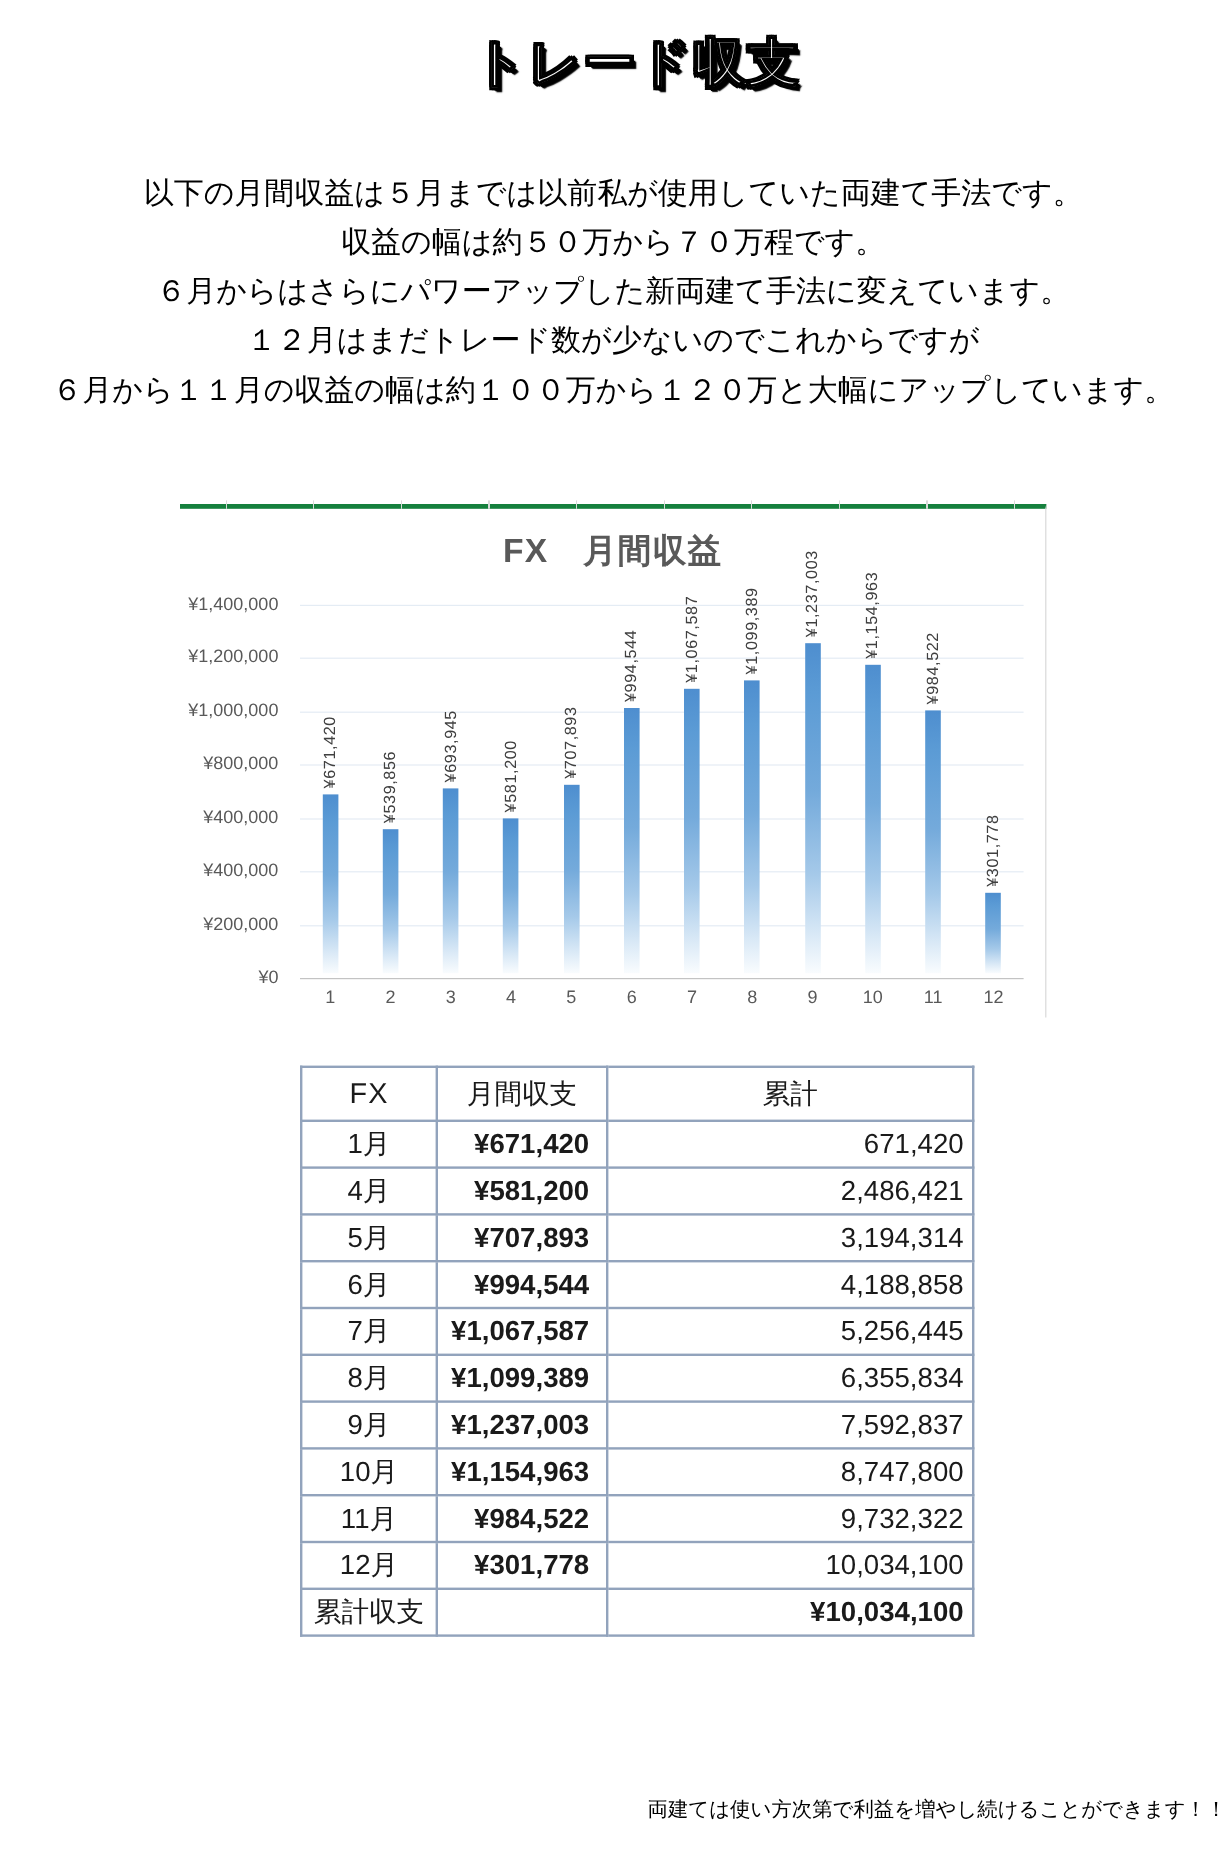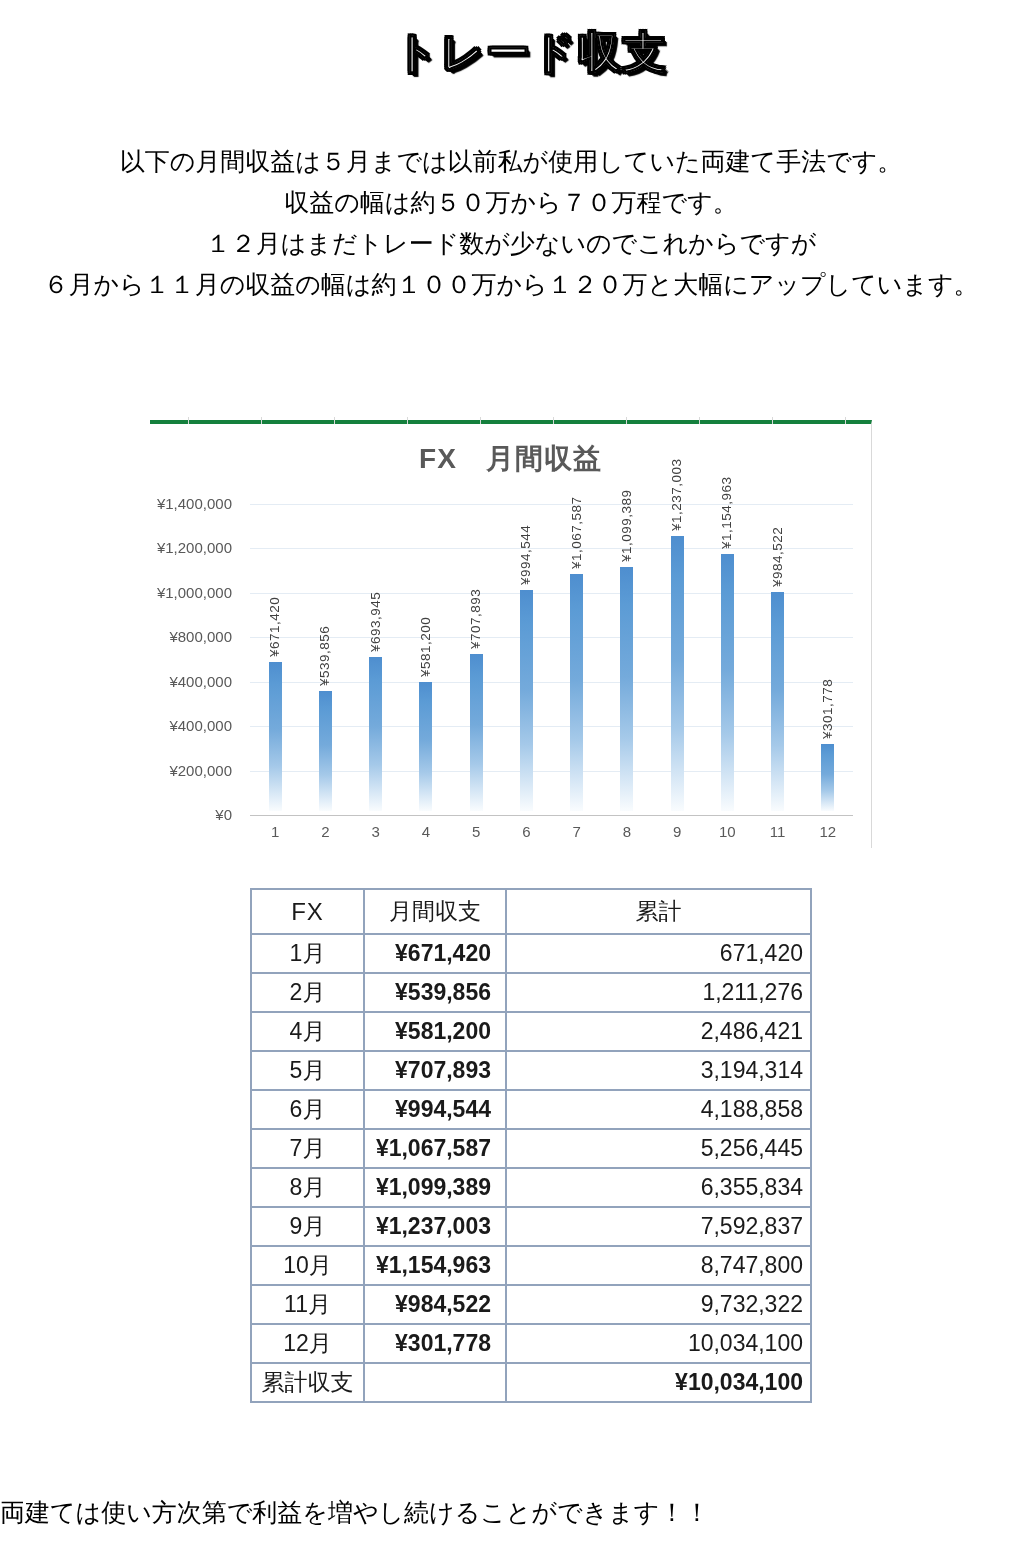--- a/index.html
+++ b/index.html
@@ -64,33 +64,34 @@
   .col1 { width:113px; } .col2 { width:142px; } .col3 { width:305px; }
   td.cell-month { text-align:center; }
   td.cell-monthly { text-align:right; padding-right:14px; font-weight:bold; }
   td.cell-cum { text-align:right; padding-right:7px; }
   tr.total-row td.cell-month { text-align:center; }
   tr.total-row td.cell-cum { font-weight:bold; }
 
   
   .footer-note {
     position:absolute; top:1496px; left:0; width:100%;
-    text-align:left; font-size:25px; color:#000;
+    text-align:right; font-size:17px; color:#000;
   }
 </style>
 </head>
 <body>
 
 <div class="page">
 
   <h1 class="main-title">トレード収支</h1>
 
   <div class="intro">
     <p>以下の月間収益は５月までは以前私が使用していた両建て手法です。</p>
     <p>収益の幅は約５０万から７０万程です。</p>
+    <p>６月からはさらにパワーアップした新両建て手法に変えています。</p>
     <p>１２月はまだトレード数が少ないのでこれからですが</p>
     <p>６月から１１月の収益の幅は約１００万から１２０万と大幅にアップしています。</p>
   </div>
 
   <div class="chart">
     <div class="chart-ticks"></div>
     <div class="chart-title">FX　月間収益</div>
     <div class="plot">
         <div class="gridline" style="top: 80px;"></div>
         <div class="ylab" style="top: 71px;">¥1,400,000</div>
@@ -160,25 +161,20 @@
         <th>累計</th>
       </tr>
     </thead>
     <tbody>
         <tr>
           <td class="cell-month">1月</td>
           <td class="cell-monthly">¥671,420</td>
           <td class="cell-cum">671,420</td>
         </tr>
         <tr>
-          <td class="cell-month">2月</td>
-          <td class="cell-monthly">¥539,856</td>
-          <td class="cell-cum">1,211,276</td>
-        </tr>
-        <tr>
           <td class="cell-month">4月</td>
           <td class="cell-monthly">¥581,200</td>
           <td class="cell-cum">2,486,421</td>
         </tr>
         <tr>
           <td class="cell-month">5月</td>
           <td class="cell-monthly">¥707,893</td>
           <td class="cell-cum">3,194,314</td>
         </tr>
         <tr>

